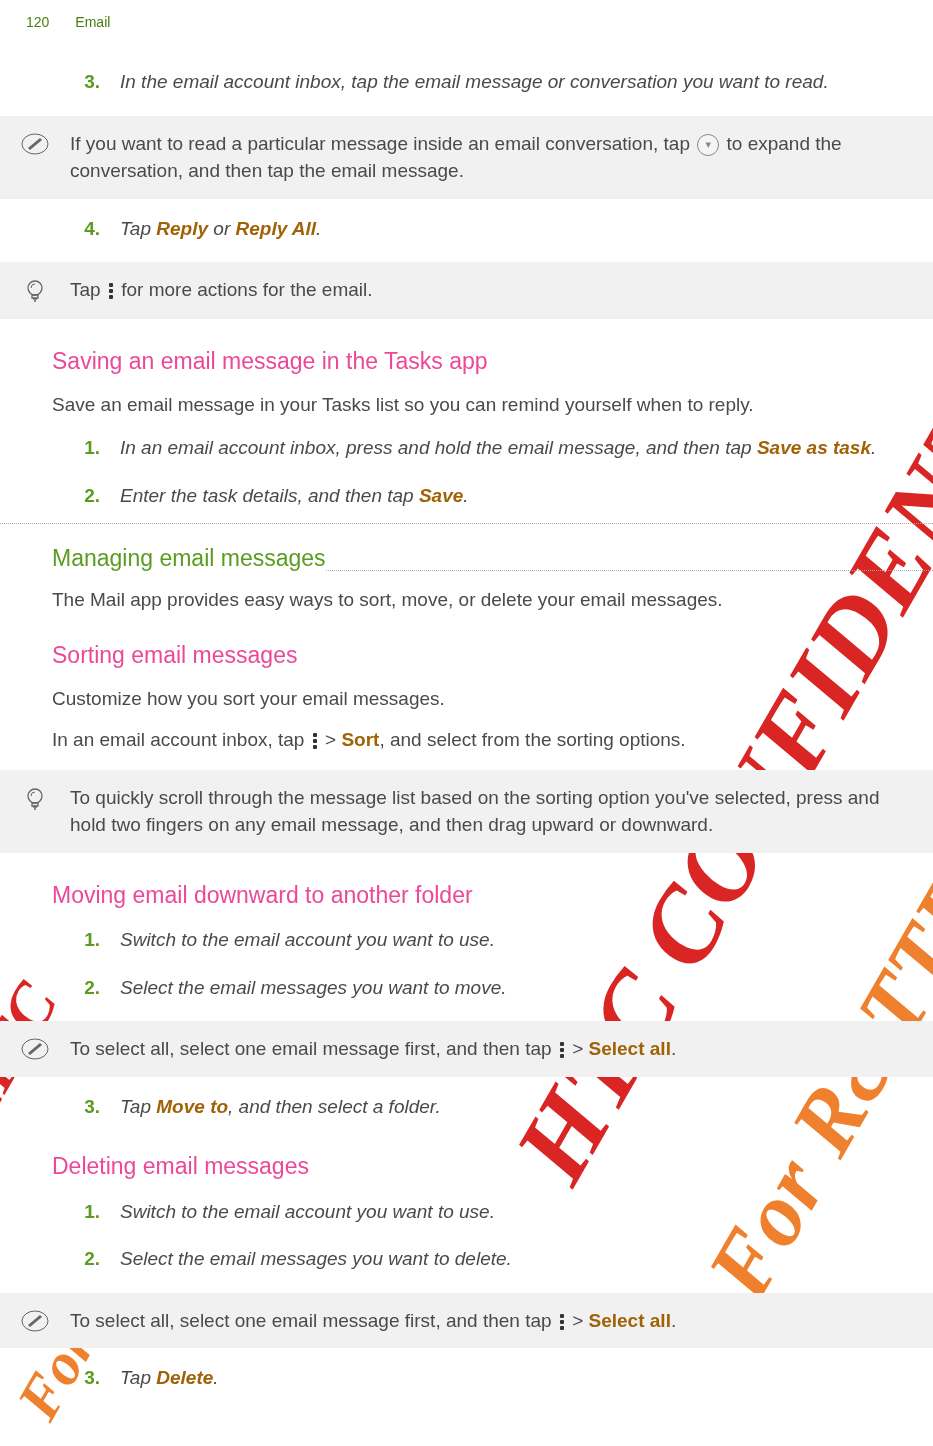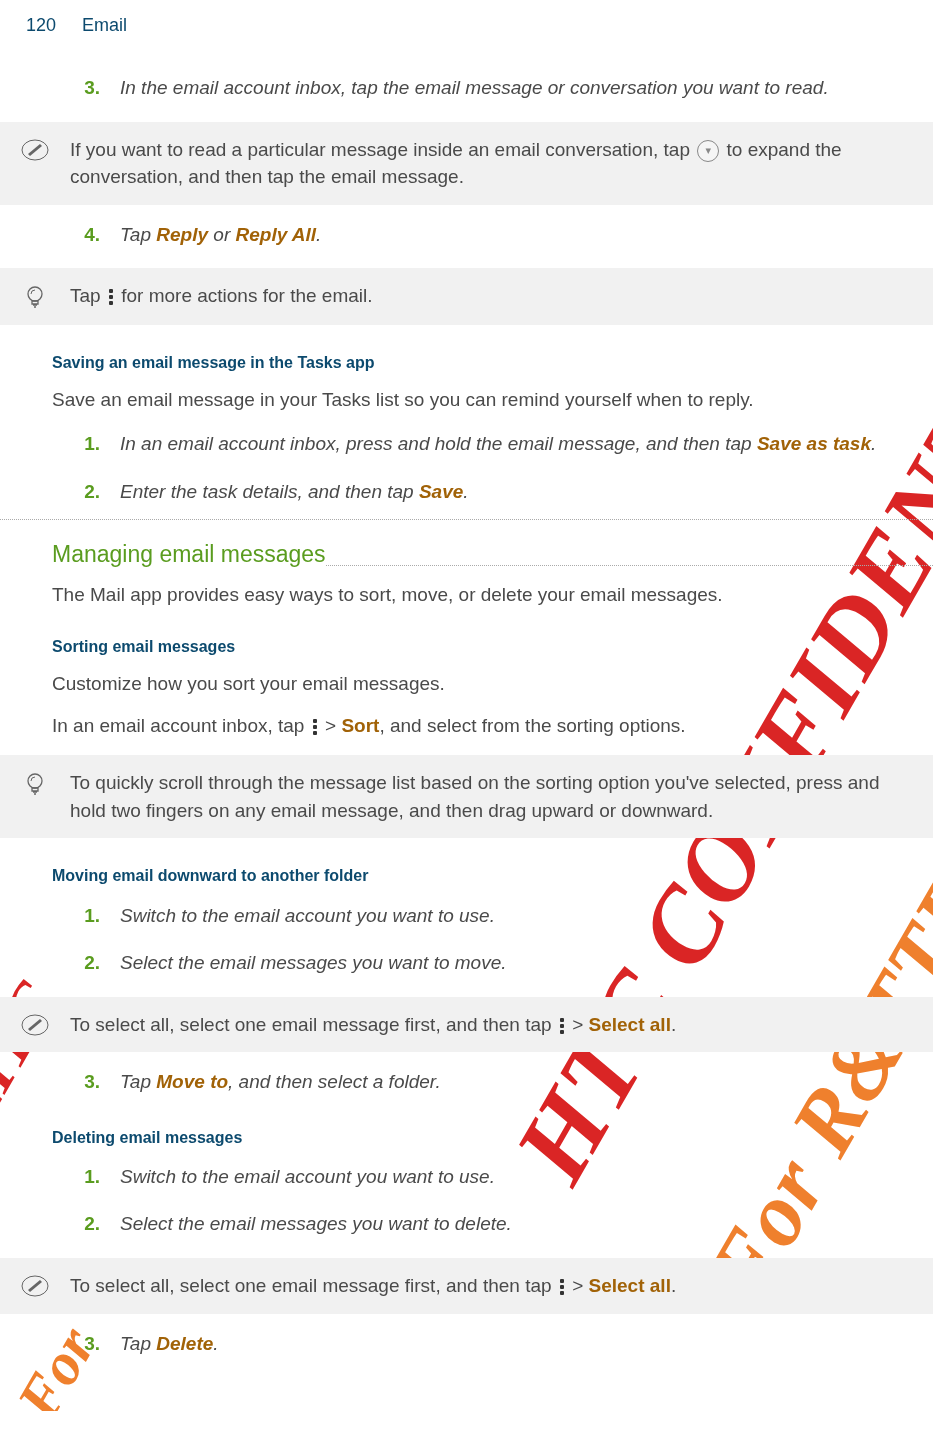--- a/index.html
+++ b/index.html
@@ -58,22 +58,22 @@
     color: #ec6500;
     font-size: 60px;
     left: 10px;
     top: 1330px;
     transform: rotate(-60deg);
     opacity: 0.82;
   }
   .page { position: relative; z-index: 1; }
   .header {
     padding: 12px 0 0 26px;
-    font-size: 18px;
-    color: #0c4a6e;
+    font-size: 14px;
+    color: #4d7c0f;
     display: flex;
     gap: 26px;
   }
   .content { padding: 30px 36px 0 52px; }
   .step {
     display: flex;
     align-items: flex-start;
     gap: 20px;
     padding: 6px 0 14px 28px;
   }
@@ -120,23 +120,23 @@
     gap: 2px;
     vertical-align: middle;
     margin: 0 3px;
   }
   .triple-dot span {
     width: 4px; height: 4px;
     background: #333;
     border-radius: 1px;
   }
   h3.sub {
-    color: #0c4a6e;
-    font-weight: 700;
-    font-size: 16px;
+    color: #ec4899;
+    font-weight: 400;
+    font-size: 23px;
     padding: 16px 0 8px 0;
   }
   .para { padding: 4px 0 10px 0; }
   .section-title {
     color: #5a9c1f;
     font-size: 23px;
     font-weight: 400;
     padding: 18px 0 6px 0;
   }
   .dotted-hr {

